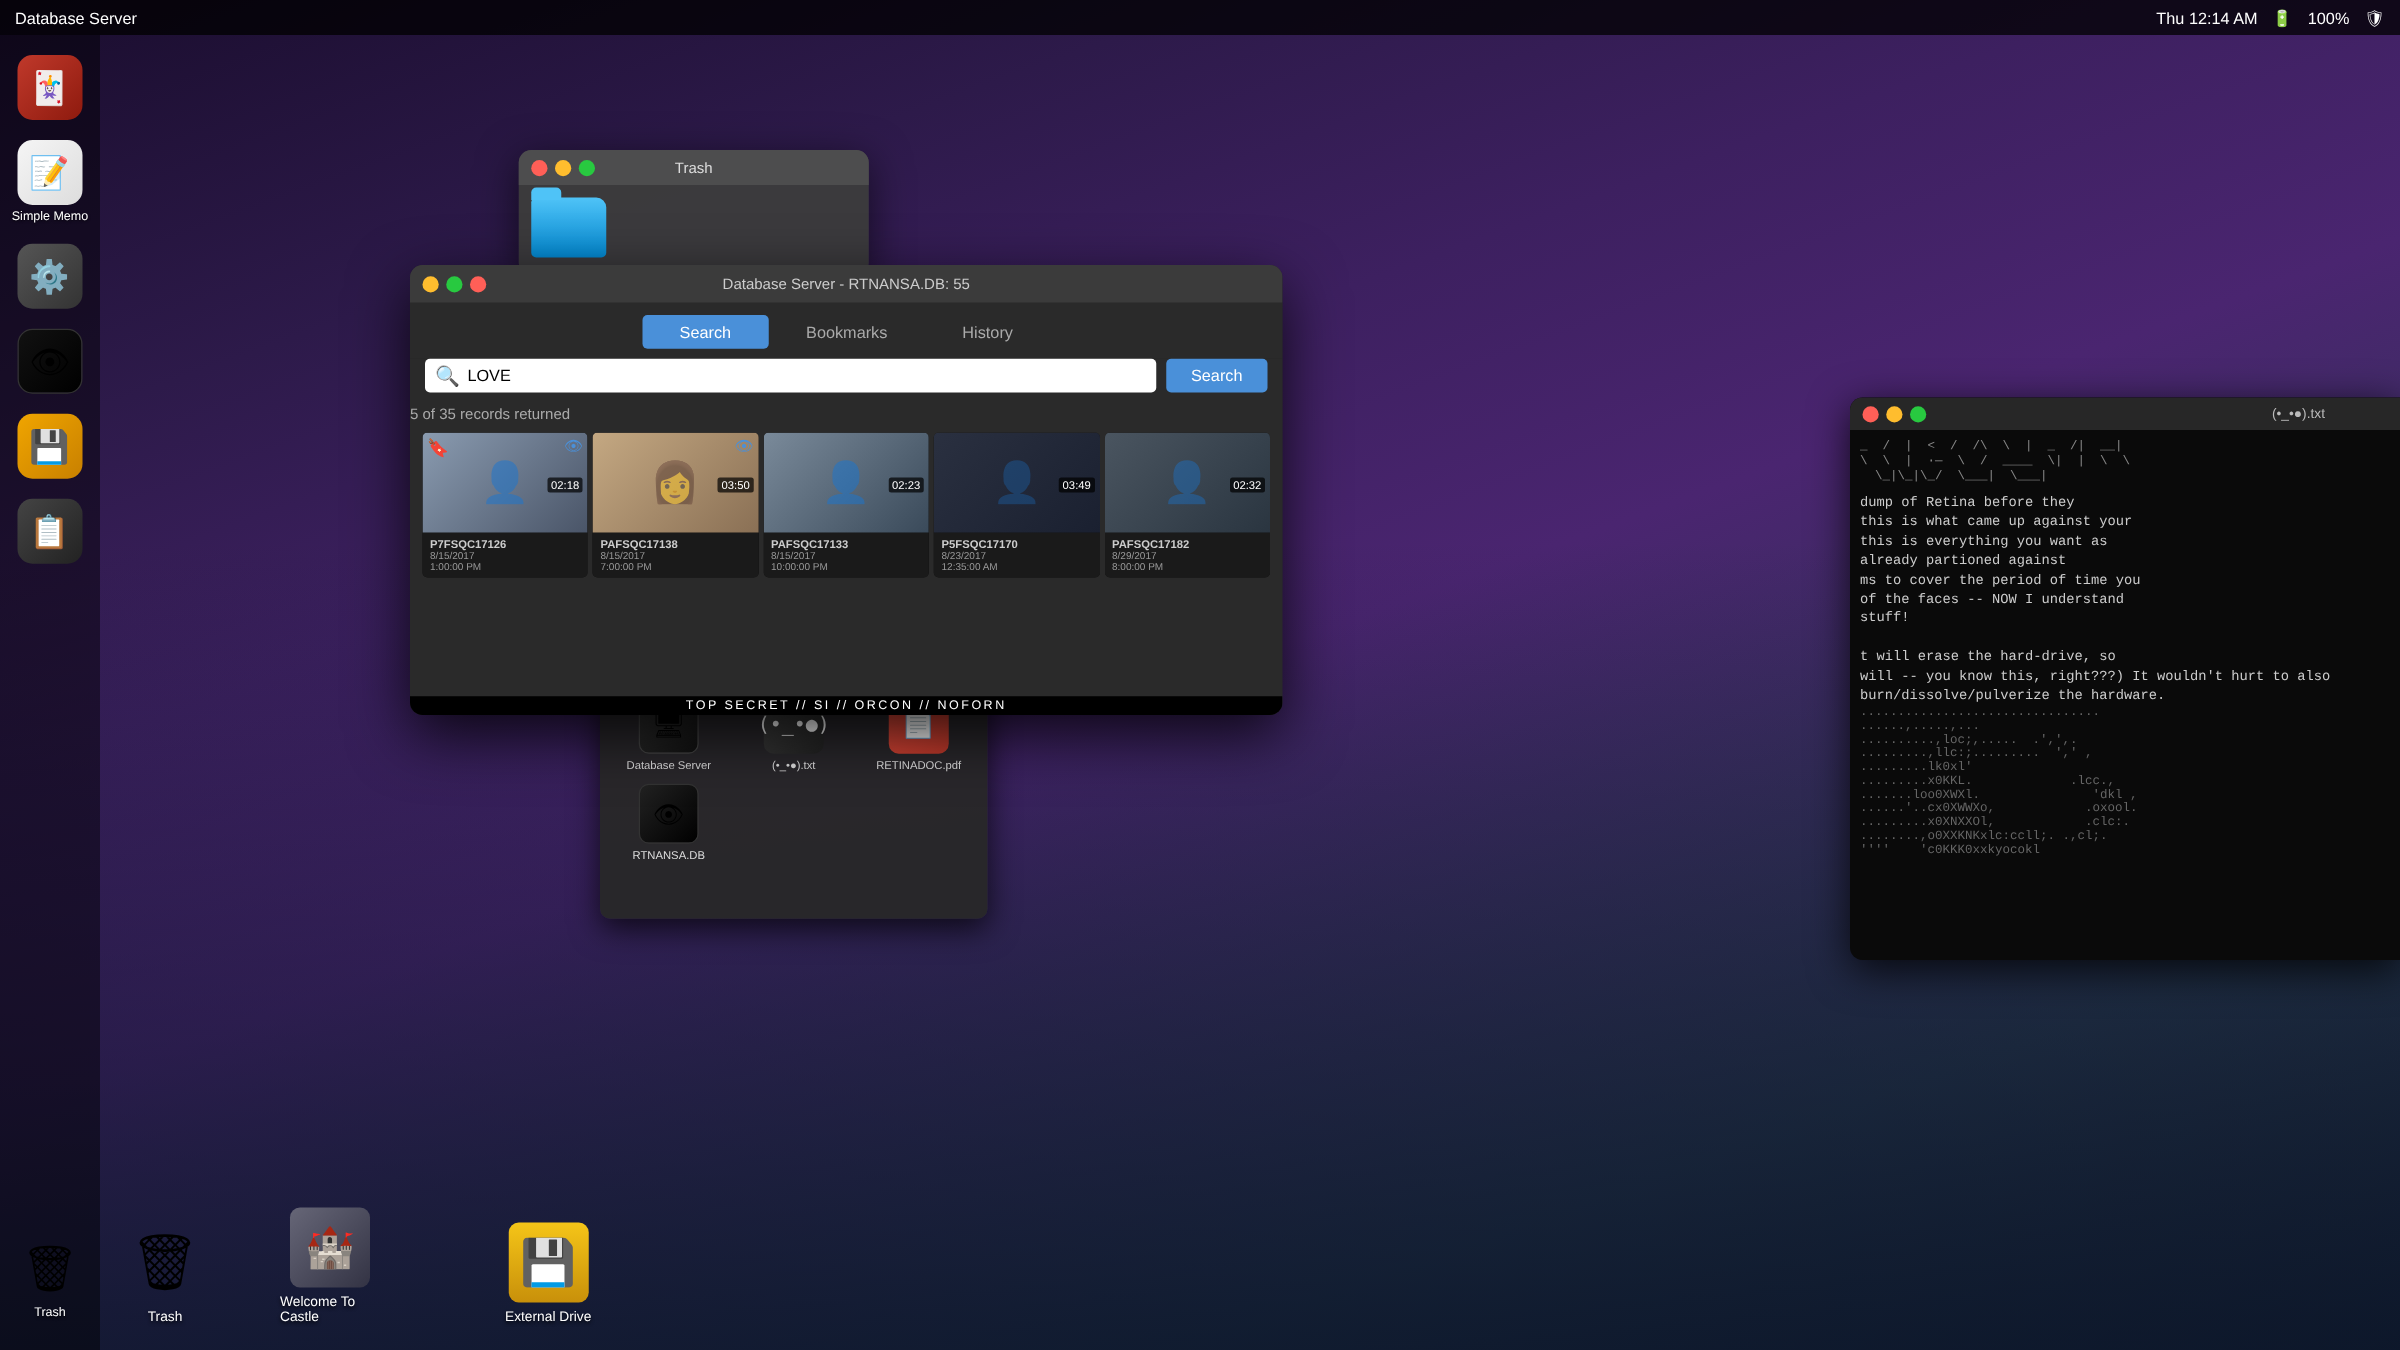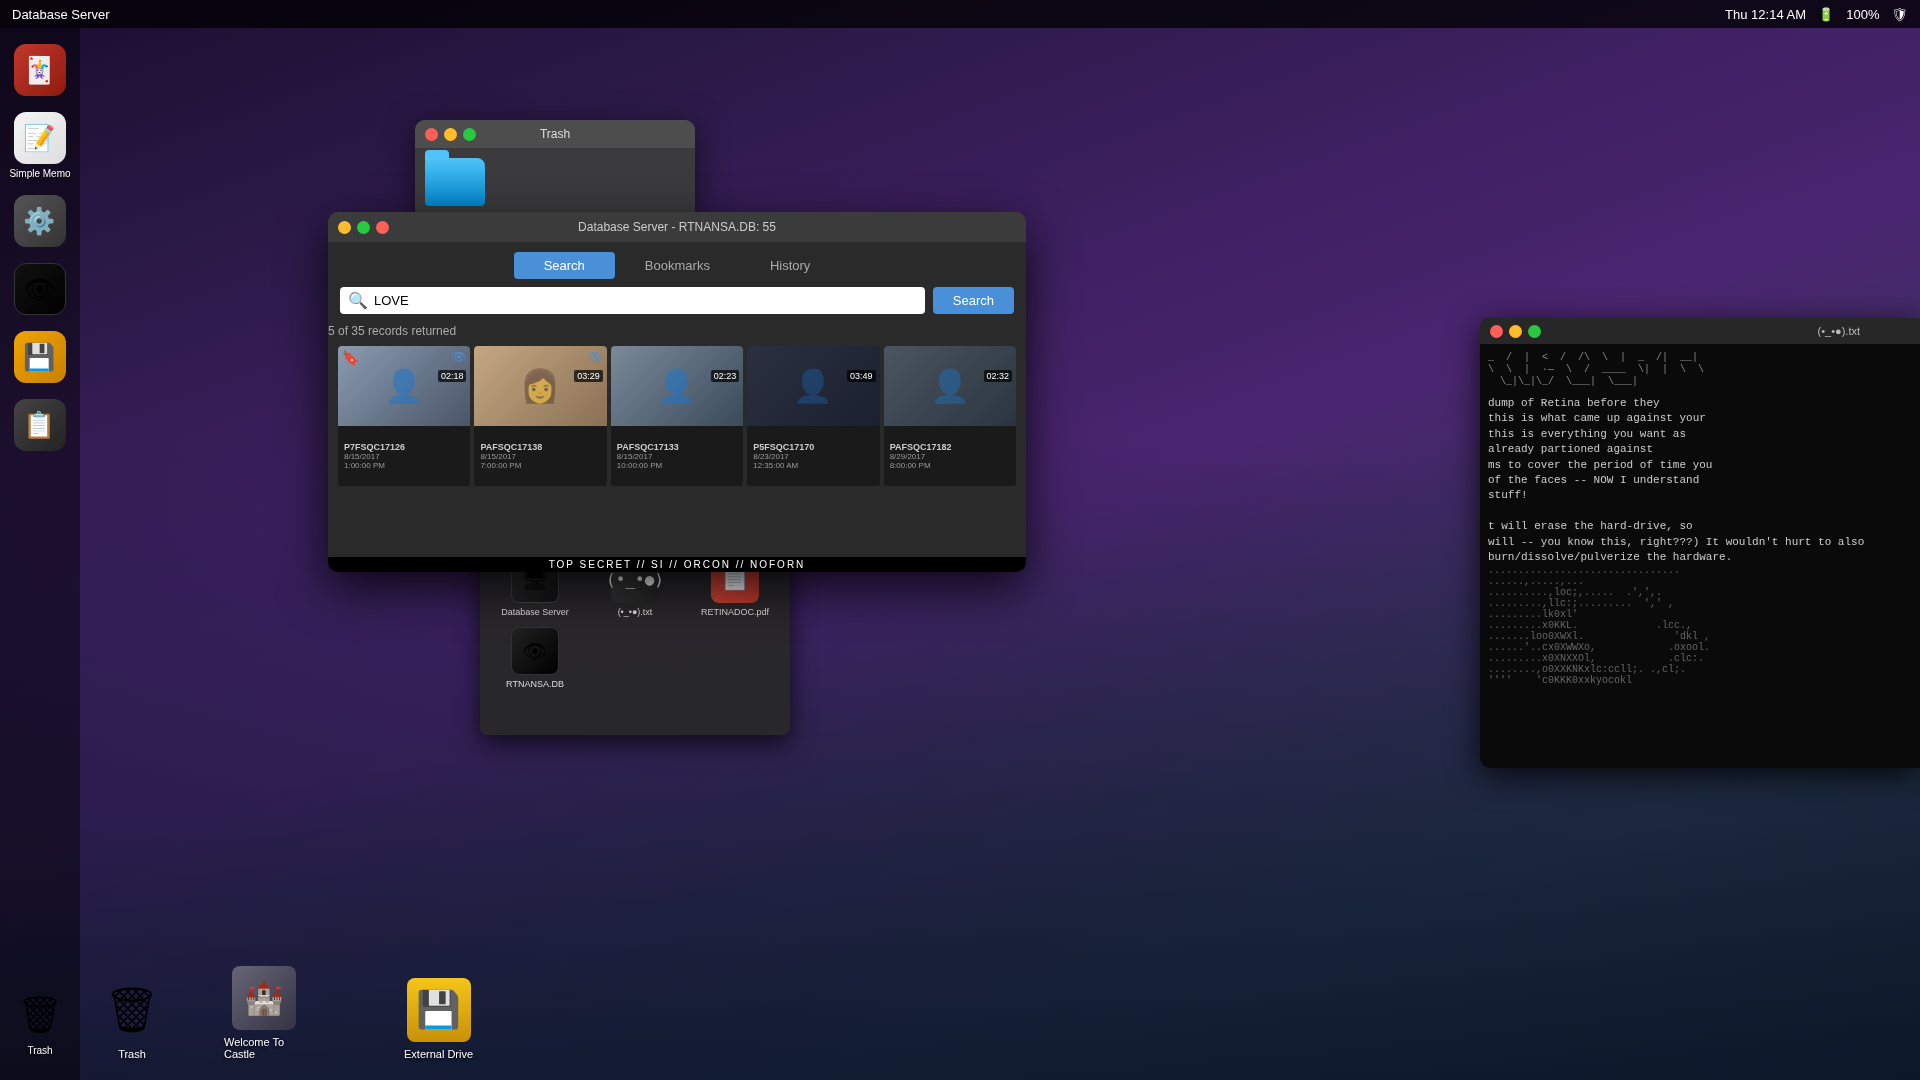--- a/index.html
+++ b/index.html
@@ -340,35 +340,35 @@
     .thumb-placeholder {
       width: 100%;
       height: 80px;
       display: flex;
       align-items: center;
       justify-content: center;
       font-size: 28px;
       position: relative;
     }
     .thumb-meta {
-      padding: 16px 6px;
+      padding: 4px 6px;
       background: #1a1a1a;
     }
     .thumb-id {
       color: #ccc;
       font-size: 9px;
       font-weight: bold;
     }
     .thumb-date {
       color: #999;
       font-size: 8px;
     }
     .thumb-duration {
       position: absolute;
-      bottom: 44px;
+      bottom: 32px;
       right: 4px;
       background: rgba(0,0,0,0.7);
       color: #fff;
       font-size: 9px;
       padding: 1px 3px;
       border-radius: 2px;
     }
 
     
     .classified-banner {
@@ -621,21 +621,21 @@
         <div class="thumb-id">P7FSQC17126</div>
         <div class="thumb-date">8/15/2017</div>
         <div class="thumb-date">1:00:00 PM</div>
       </div>
     </div>
 
     <div class="thumb-item">
       <div class="thumb-placeholder person2">
         <span style="position:absolute;top:4px;right:4px;color:#4a90d9;font-size:12px;">👁</span>
         <span style="font-size:32px;opacity:0.5;">👩</span>
-        <span class="thumb-duration">03:29</span>
+        <span class="thumb-duration">03:50</span>
       </div>
       <div class="thumb-meta">
         <div class="thumb-id">PAFSQC17138</div>
         <div class="thumb-date">8/15/2017</div>
         <div class="thumb-date">7:00:00 PM</div>
       </div>
     </div>
 
     <div class="thumb-item">
       <div class="thumb-placeholder person3">

